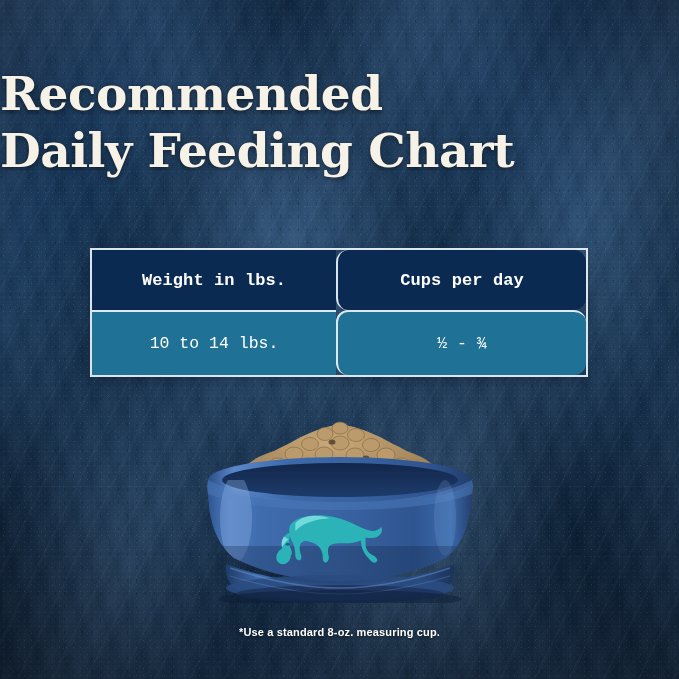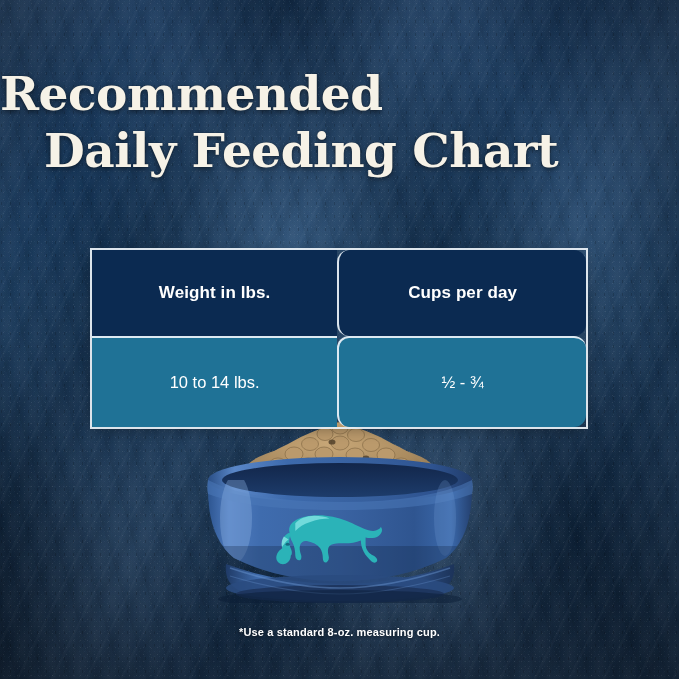--- a/index.html
+++ b/index.html
@@ -83,41 +83,41 @@
   .title-line {
     display: block;
     font-family: "DejaVu Serif", "Liberation Serif", serif;
     font-weight: bold;
     color: #f6f2e7;
     letter-spacing: -0.5px;
     text-shadow: 0 2px 5px rgba(0,0,0,0.45), 0 0 1px rgba(0,0,0,0.5);
     white-space: nowrap;
   }
   .title-line-1 { font-size: 47px; line-height: 56px; }
-  .title-line-2 { font-size: 47px; line-height: 58px; padding-left: 44px; }
+  .title-line-2 { font-size: 47px; line-height: 58px; }
 
   
   .feed-table {
     position: absolute;
     left: 92px;
     top: 250px;
     width: 494px;
     border-collapse: separate;
     border-spacing: 0;
     z-index: 6;
     box-shadow: 0 3px 12px rgba(0,0,0,0.3);
     outline: 2px solid rgba(238,244,250,0.92);
   }
   .feed-table td, .feed-table th {
-    padding: 13px;
+    padding: 0;
     margin: 0;
     text-align: center;
     vertical-align: middle;
     color: #ffffff;
-    font-family: Liberation Sans, sans-serif;
+    font-family: Liberation Mono, monospace;
   }
   .cell-inner {
     display: flex;
     align-items: center;
     justify-content: center;
     height: 100%;
     width: 100%;
   }
   tr.header-row th {
     height: 60px;

